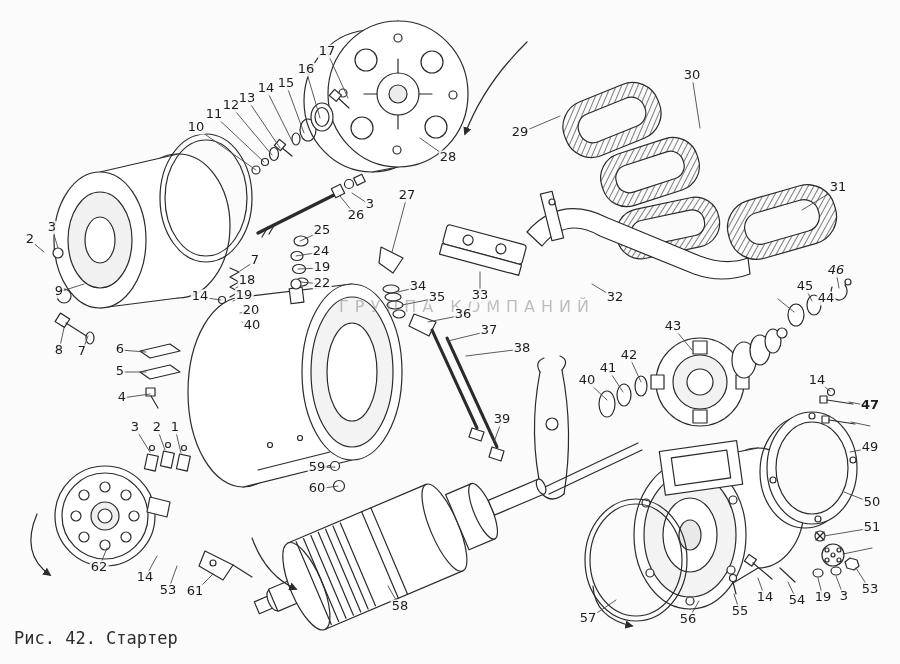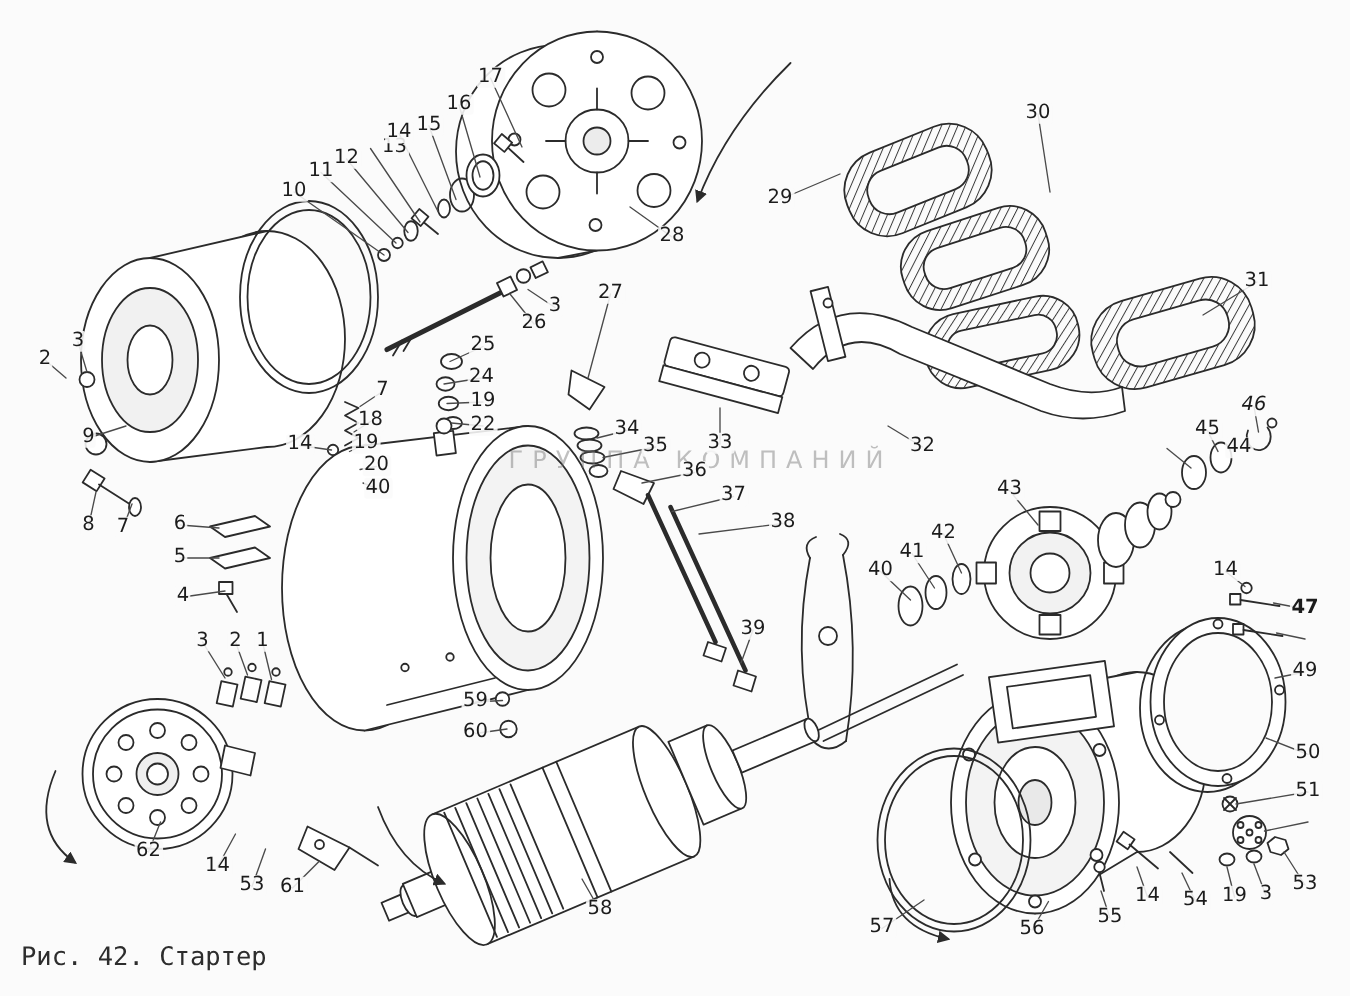--- a/index.html
+++ b/index.html
@@ -466,21 +466,21 @@
   </svg>
 
   <div class="watermark">
     <div class="wm-sub">ГРУППА КОМПАНИЙ</div>
   </div>
 
   <div id="callout-layer">
       <span class="callout" style="left: 196px; top: 128px;">10</span>
       <span class="callout" style="left: 214px; top: 115px;">11</span>
       <span class="callout" style="left: 231px; top: 106px;">12</span>
-      <span class="callout" style="left: 263px; top: 99px;">13</span>
+      <span class="callout" style="left: 247px; top: 99px;">13</span>
       <span class="callout" style="left: 266px; top: 89px;">14</span>
       <span class="callout" style="left: 286px; top: 84px;">15</span>
       <span class="callout" style="left: 306px; top: 70px;">16</span>
       <span class="callout" style="left: 327px; top: 52px;">17</span>
       <span class="callout" style="left: 448px; top: 158px;">28</span>
       <span class="callout" style="left: 520px; top: 133px;">29</span>
       <span class="callout" style="left: 692px; top: 76px;">30</span>
       <span class="callout" style="left: 838px; top: 188px;">31</span>
       <span class="callout" style="left: 370px; top: 205px;">3</span>
       <span class="callout" style="left: 356px; top: 216px;">26</span>

